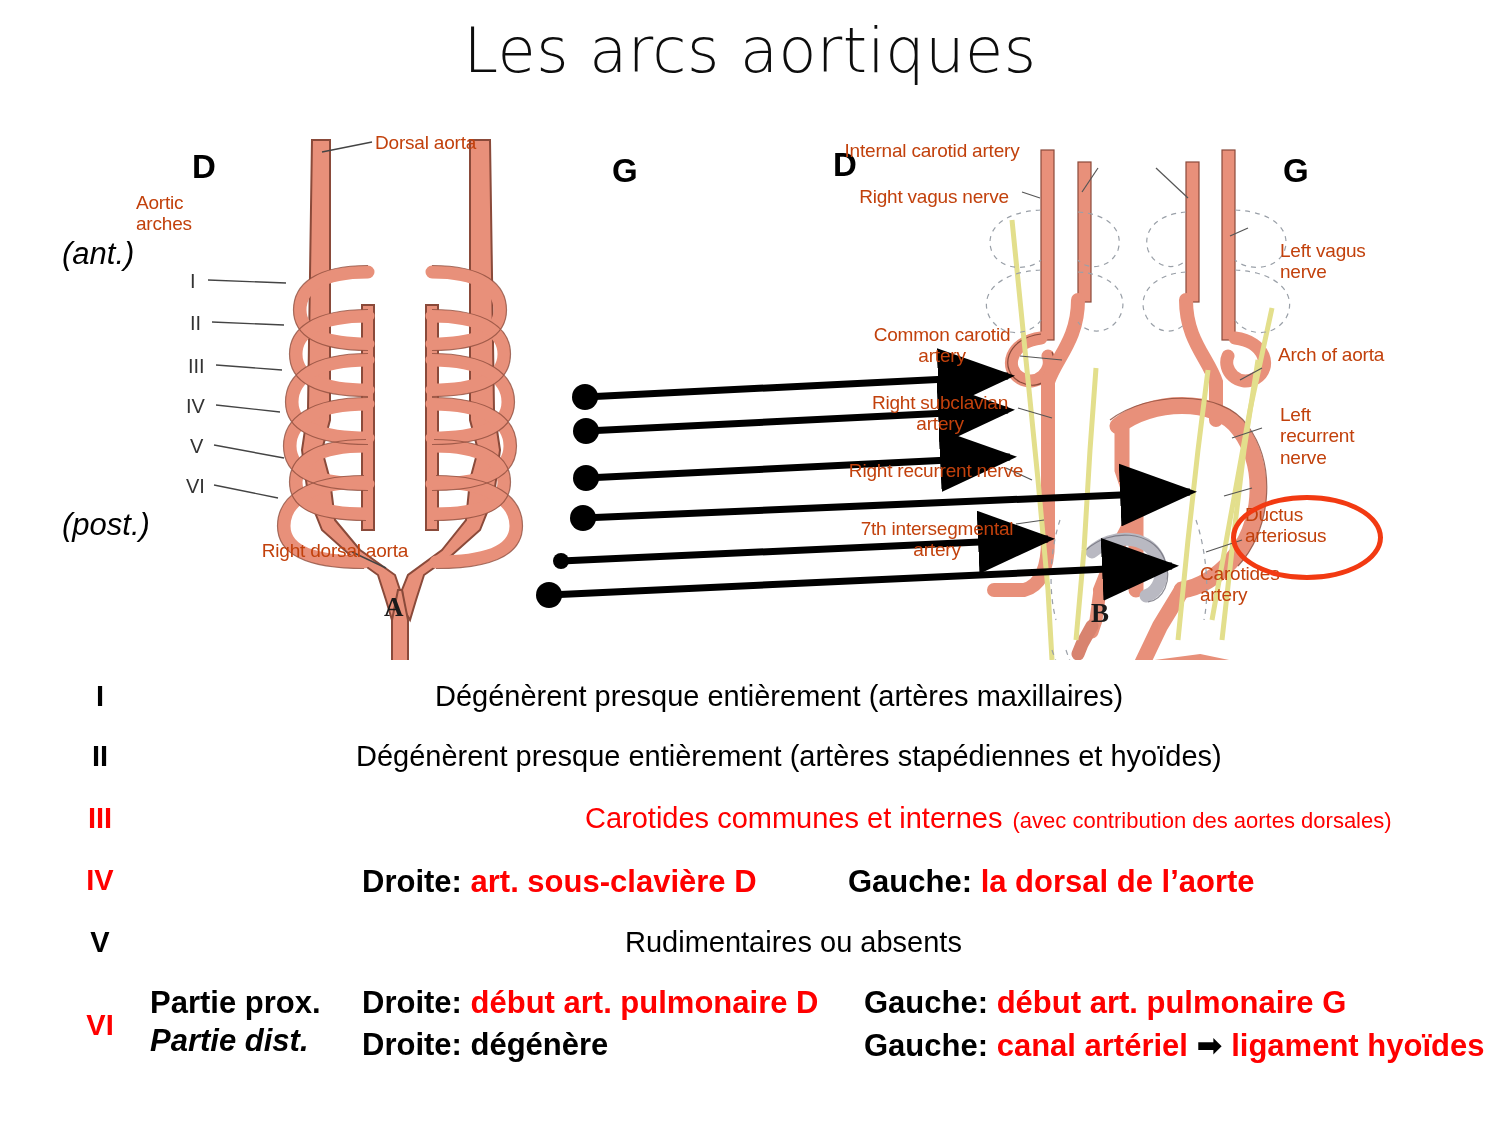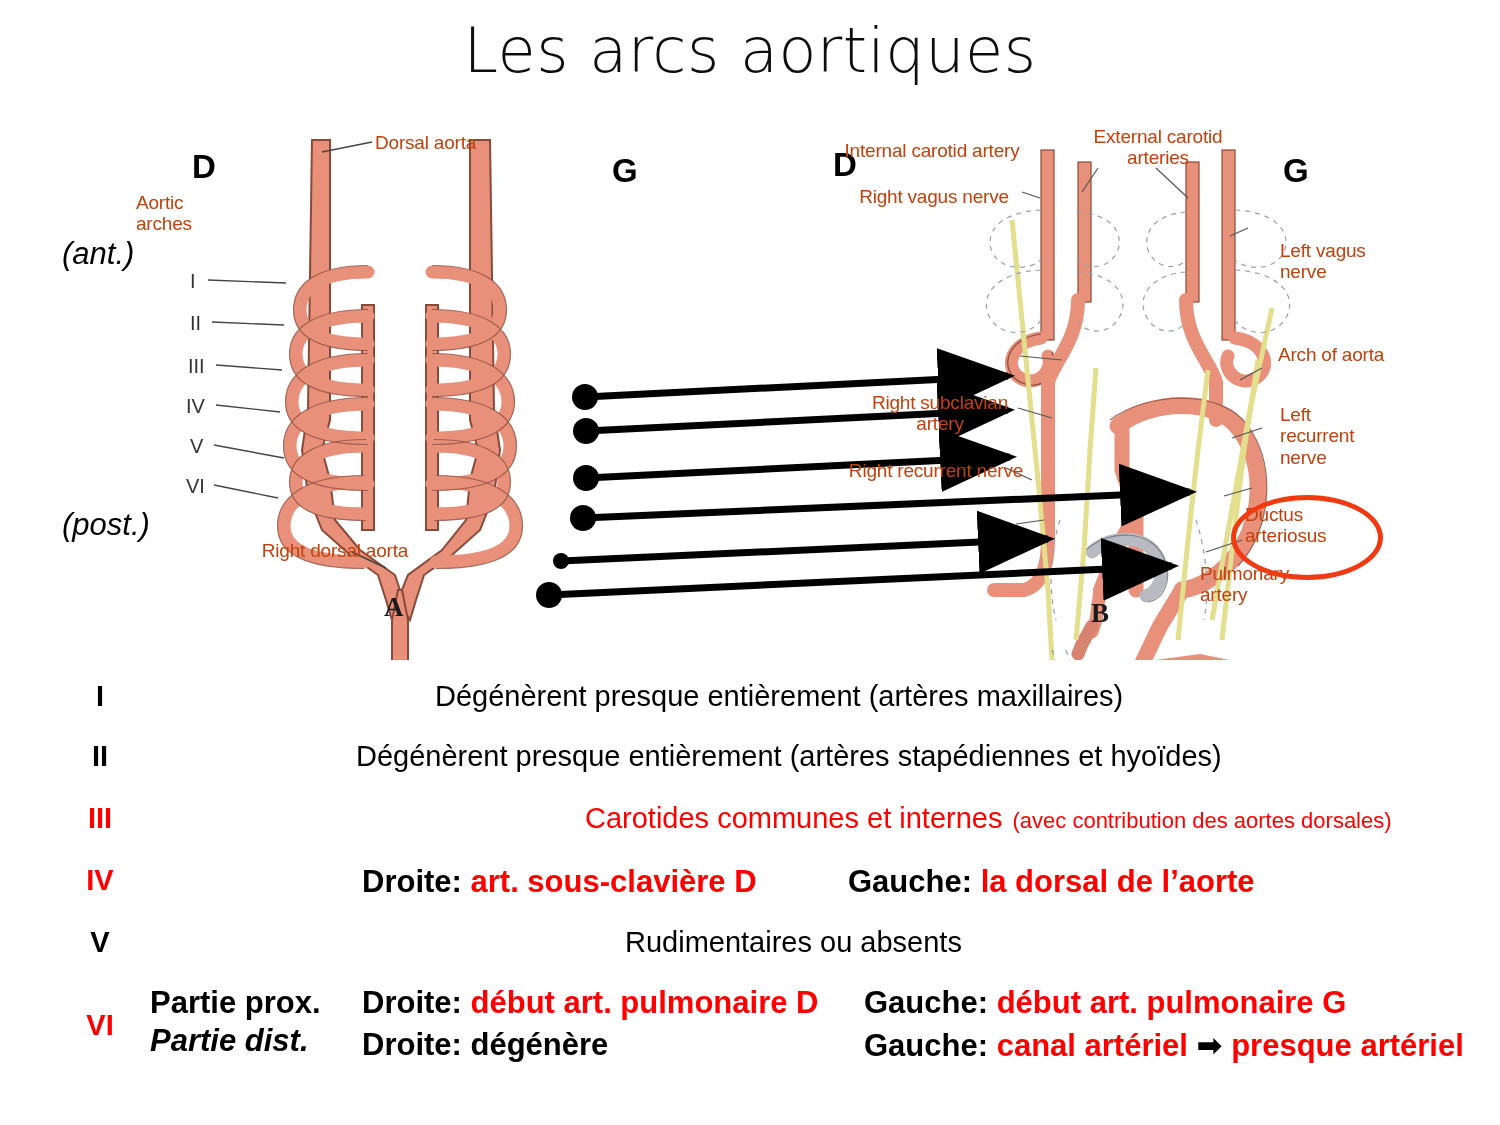--- a/index.html
+++ b/index.html
@@ -310,29 +310,30 @@
 
   <div class="roman-tick" style="left:190px; top:150px;">I</div>
   <div class="roman-tick" style="left:190px; top:192px;">II</div>
   <div class="roman-tick" style="left:188px; top:235px;">III</div>
   <div class="roman-tick" style="left:186px; top:275px;">IV</div>
   <div class="roman-tick" style="left:190px; top:315px;">V</div>
   <div class="roman-tick" style="left:186px; top:355px;">VI</div>
 
   <div class="anat-label r" style="left:842px; top:20px; width:180px;">Internal carotid artery</div>
   <div class="anat-label r" style="left:846px; top:66px; width:176px;">Right vagus nerve</div>
-  <div class="anat-label c" style="left:1068px; top:6px; width:180px;">External carotid arteries</div>
+  <div class="anat-label r" style="left:860px; top:204px; width:164px;">Common carotid artery</div>
   <div class="anat-label r" style="left:856px; top:272px; width:168px;">Right subclavian artery</div>
   <div class="anat-label r" style="left:848px; top:340px; width:176px;">Right recurrent nerve</div>
+  <div class="anat-label c" style="left:848px; top:398px; width:178px;">7th intersegmental artery</div>
 
   <div class="anat-label" style="left:1280px; top:120px; width:110px;">Left vagus nerve</div>
   <div class="anat-label" style="left:1278px; top:224px; width:110px;">Arch of aorta</div>
   <div class="anat-label" style="left:1280px; top:284px; width:110px;">Left recurrent nerve</div>
   <div class="anat-label" style="left:1245px; top:384px; width:120px;">Ductus arteriosus</div>
-  <div class="anat-label" style="left:1200px; top:443px; width:110px;">Pulmonary artery</div>
+  <div class="anat-label" style="left:1200px; top:443px; width:110px;">Carotides artery</div>
 
   <div id="ductus-circle" style="left:1231px; top:375px; width:152px; height:85px;"></div>
 
   <div class="panel-letter" style="left:384px; top:472px;">A</div>
   <div class="panel-letter" style="left:1091px; top:478px;">B</div>
 </div>
 
 <div id="table">
 
   <div class="trow" style="top:20px;">
@@ -381,16 +382,16 @@
       <span>Gauche:</span>
       <span class="red">début art. pulmonaire G</span>
     </div>
 
     <div class="subcol blk" style="left:150px; top:38px;font-style:italic;">Partie dist.</div>
     <div class="subcol blk" style="left:362px; top:42px;">Droite: dégénère</div>
     <div class="subcol blk" style="left:864px; top:42px;">
       <span>Gauche:</span>
       <span class="red">canal artériel</span>
       <span class="arrowglyph">➡</span>
-      <span class="red">presque artériel</span>
+      <span class="red">ligament hyoïdes</span>
     </div>
   </div>
 </div>
 
 </body></html>

